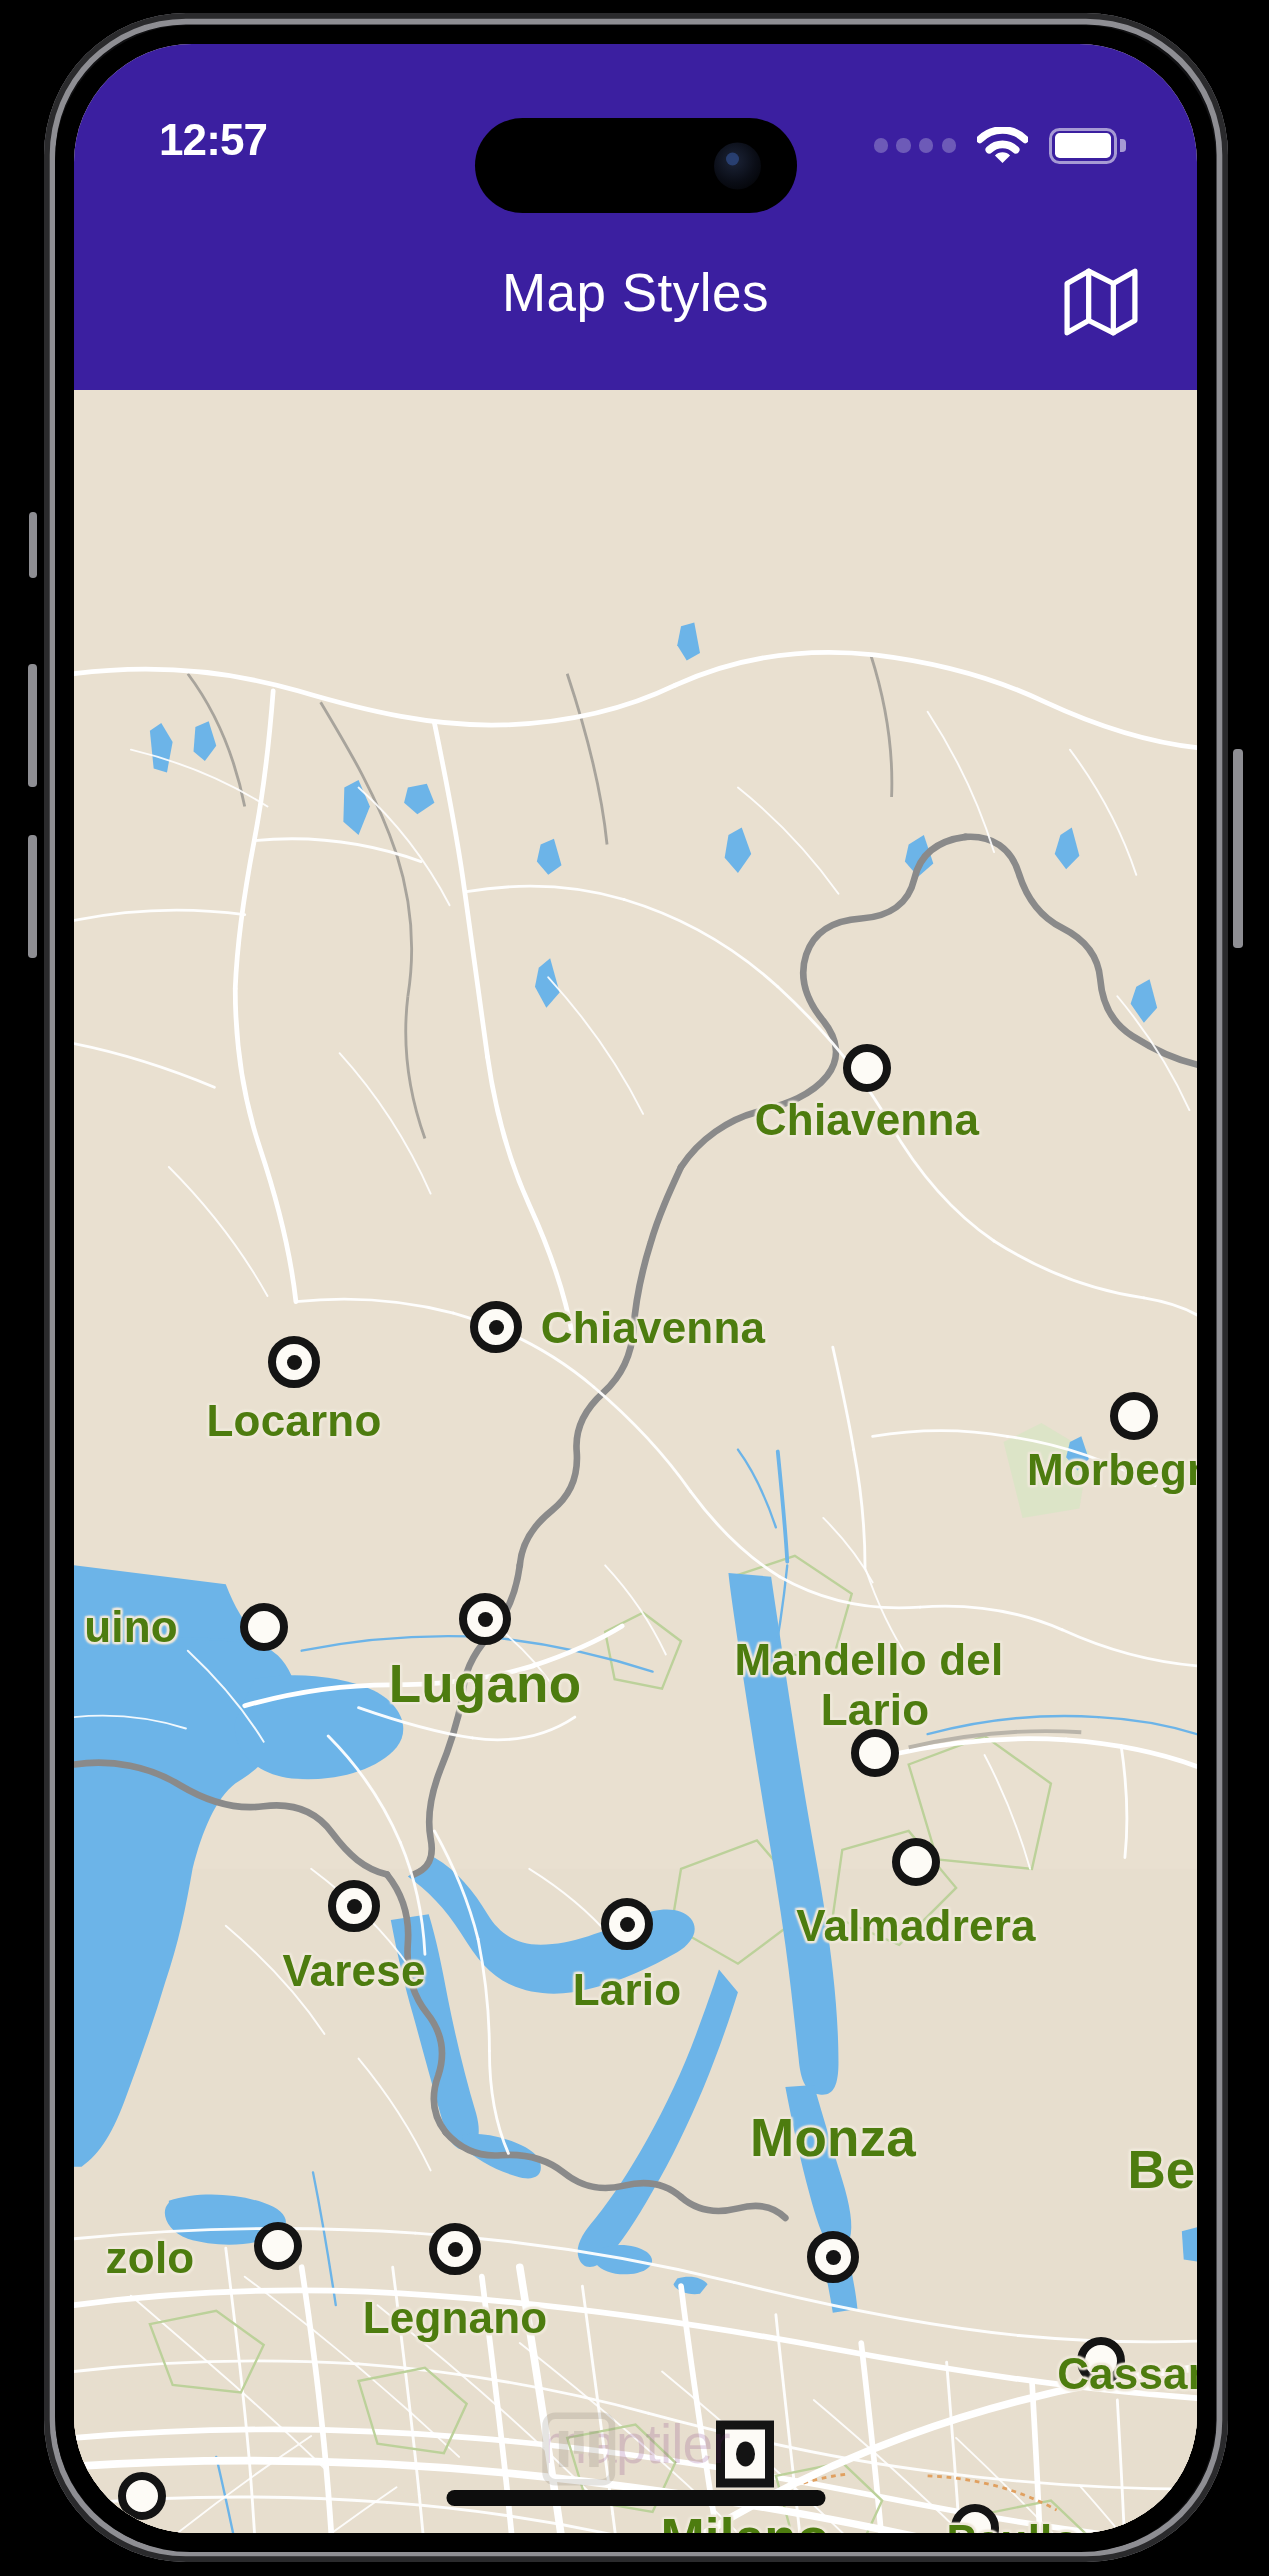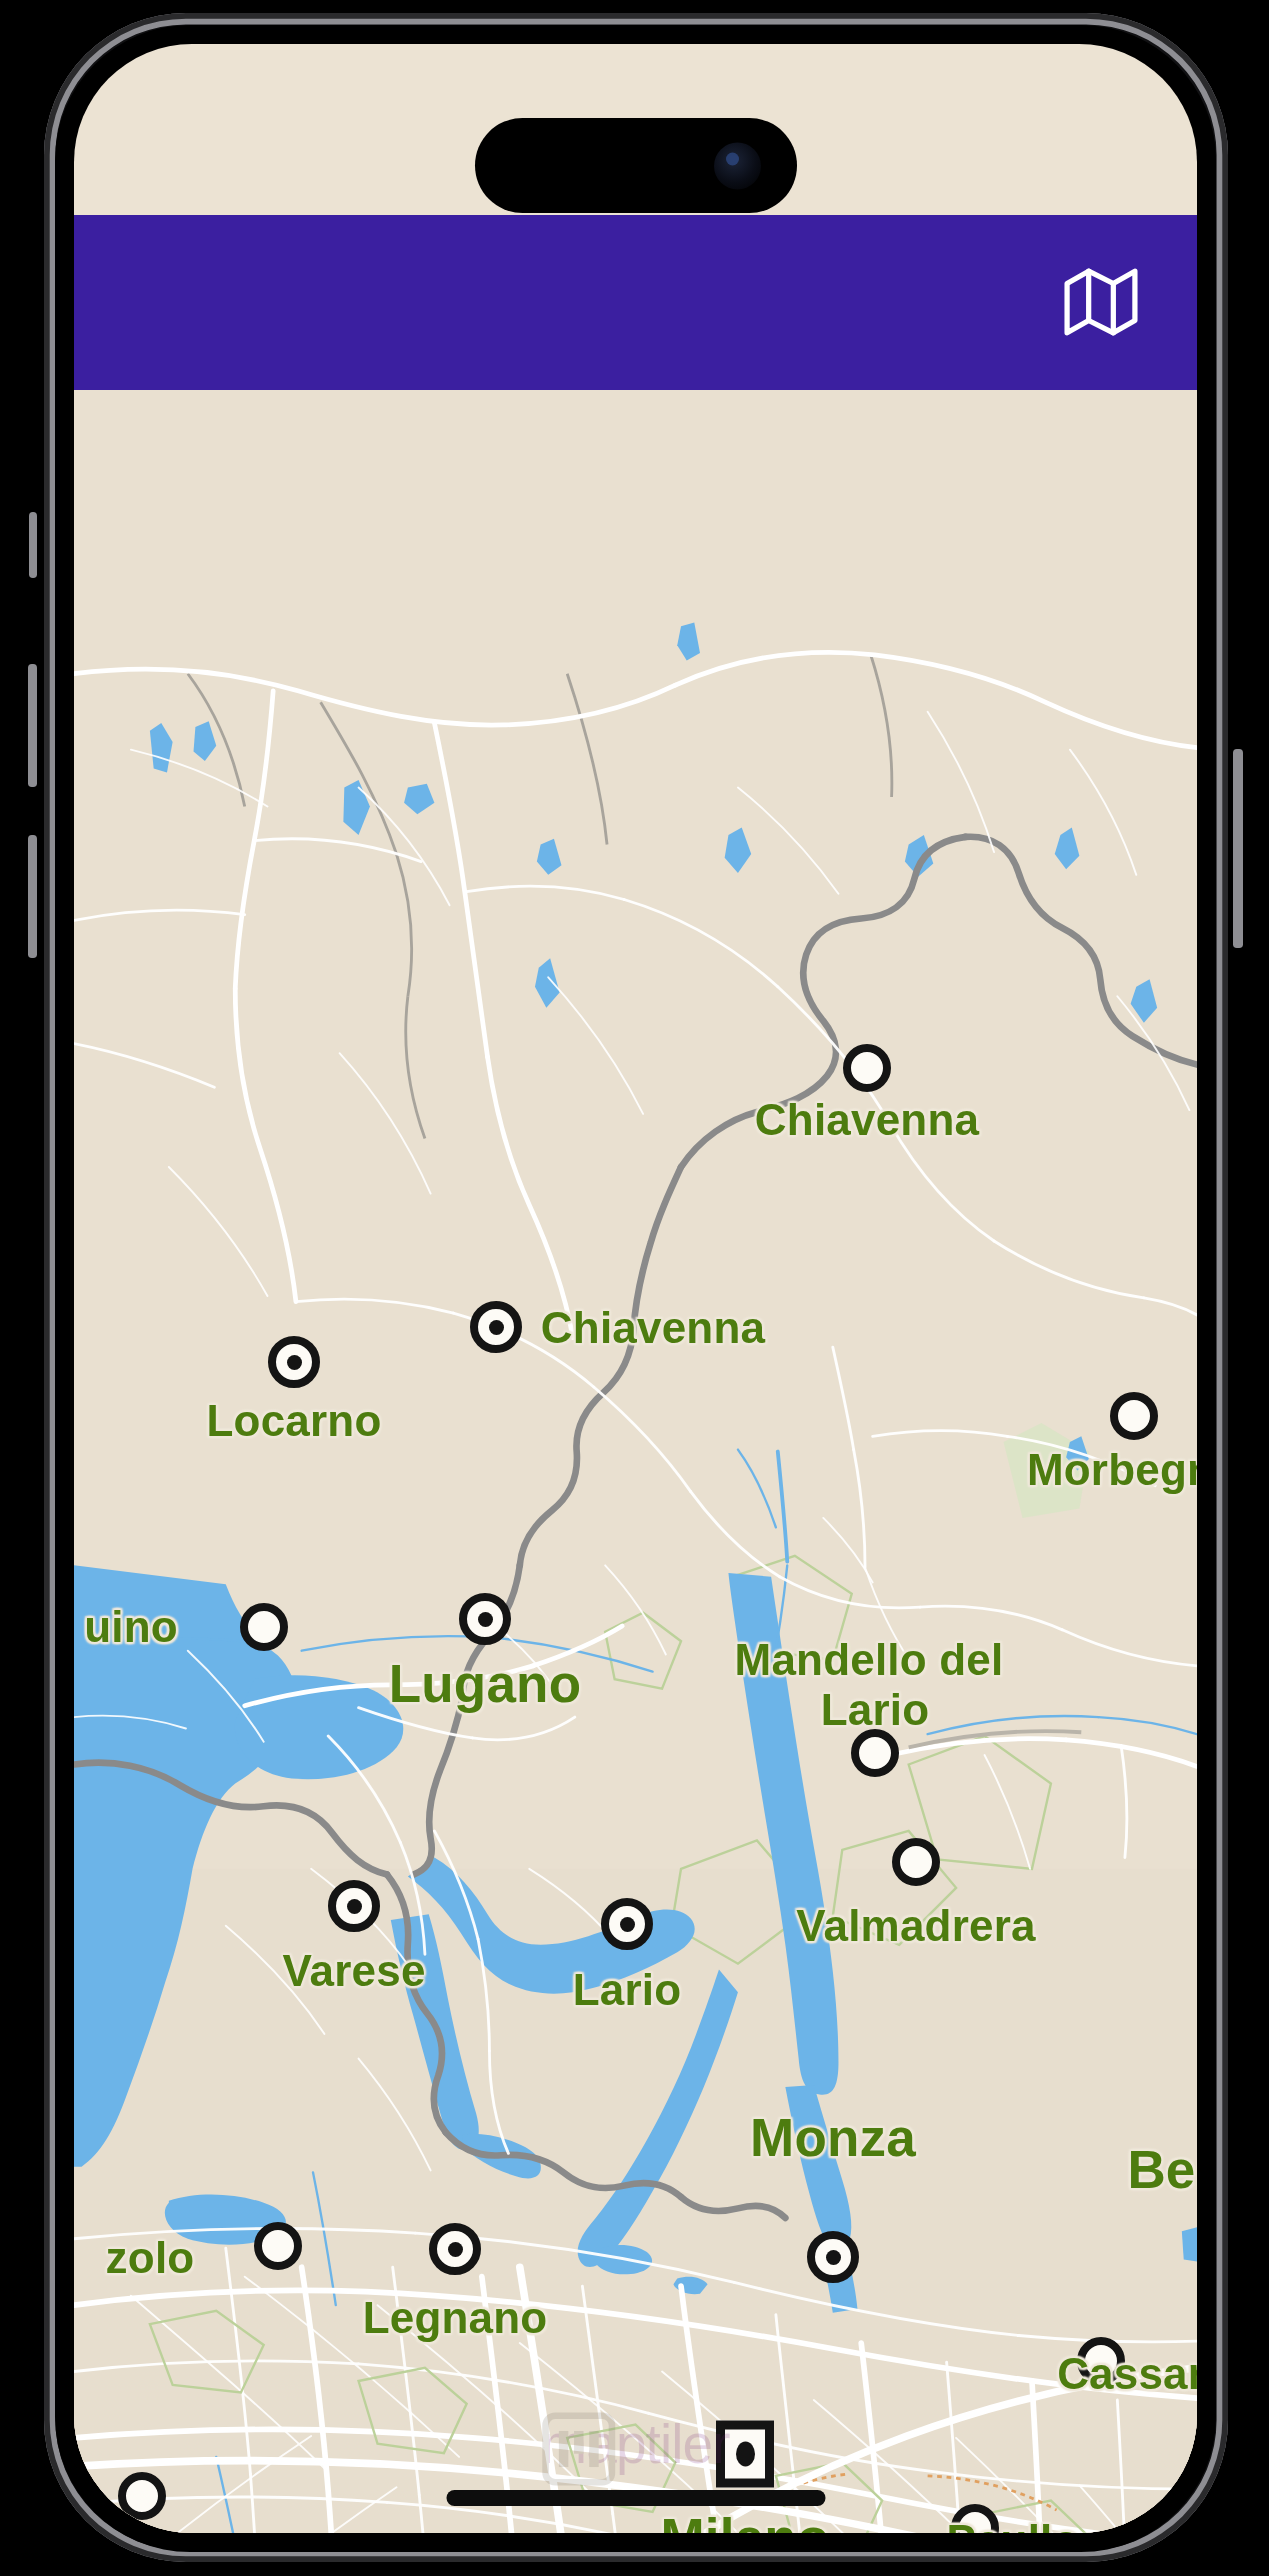--- a/index.html
+++ b/index.html
@@ -512,29 +512,53 @@
         <rect x="4" y="4" width="70" height="70" rx="10" fill="none" stroke="#6a6256" stroke-width="7"></rect>
         <rect x="18" y="20" width="10" height="38" fill="#6a6256"></rect>
         <rect x="34" y="20" width="10" height="24" fill="#6a6256"></rect>
         <rect x="50" y="20" width="10" height="38" fill="#6a6256"></rect>
       </svg>
       <span class="wm-text">maptiler</span>
     </div>
   </div>
 
   <div id="app-bar">
+    <div id="app-title">Map Styles</div>
     <div id="map-layers-button">
       <svg width="74" height="74" viewBox="0 0 24 24" fill="none" stroke="#ffffff" stroke-width="1.7" stroke-linecap="round" stroke-linejoin="round">
         <polygon points="1 6 1 22 8 18 16 22 23 18 23 2 16 6 8 2 1 6"></polygon>
         <line x1="8" y1="2" x2="8" y2="18"></line>
         <line x1="16" y1="6" x2="16" y2="22"></line>
       </svg>
     </div>
   </div>
 
+  <div id="status-bar">
+    <div id="status-time">12:57</div>
+    <div id="status-right">
+      <span id="signal-dots">
+        <i></i>
+          <i></i>
+          <i></i>
+          <i></i>
+      </span>
+      <span id="wifi-icon">
+        <svg width="51" height="38" viewBox="0 0 54 40">
+          <path d="M3 13 A34 34 0 0 1 51 13" fill="none" stroke="#fff" stroke-width="8" stroke-linecap="round"></path>
+          <path d="M13 24 A20 20 0 0 1 41 24" fill="none" stroke="#fff" stroke-width="8" stroke-linecap="round"></path>
+          <path d="M27 38 L19 30 A11 11 0 0 1 35 30 Z" fill="#fff"></path>
+        </svg>
+      </span>
+      <span id="battery-icon">
+        <span class="shell"></span>
+          <span class="fill"></span>
+          <span class="nub"></span>
+      </span>
+    </div>
+  </div>
 
   <div id="dynamic-island">
     <div id="island-camera"></div>
   </div>
 
   <div id="home-indicator"></div>
 </div>
 
 
 </body></html>

